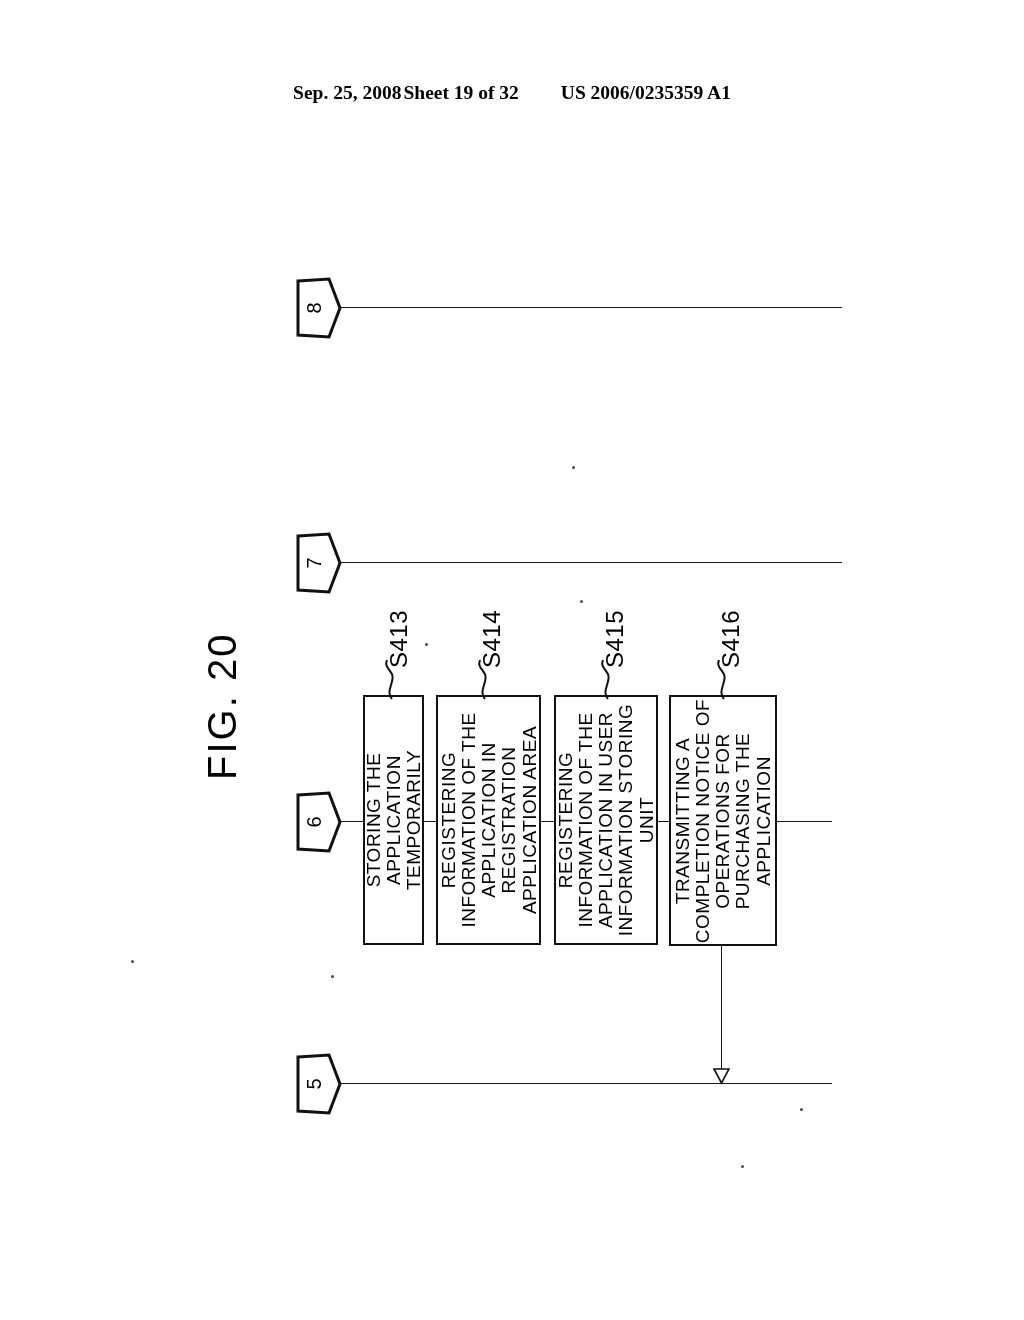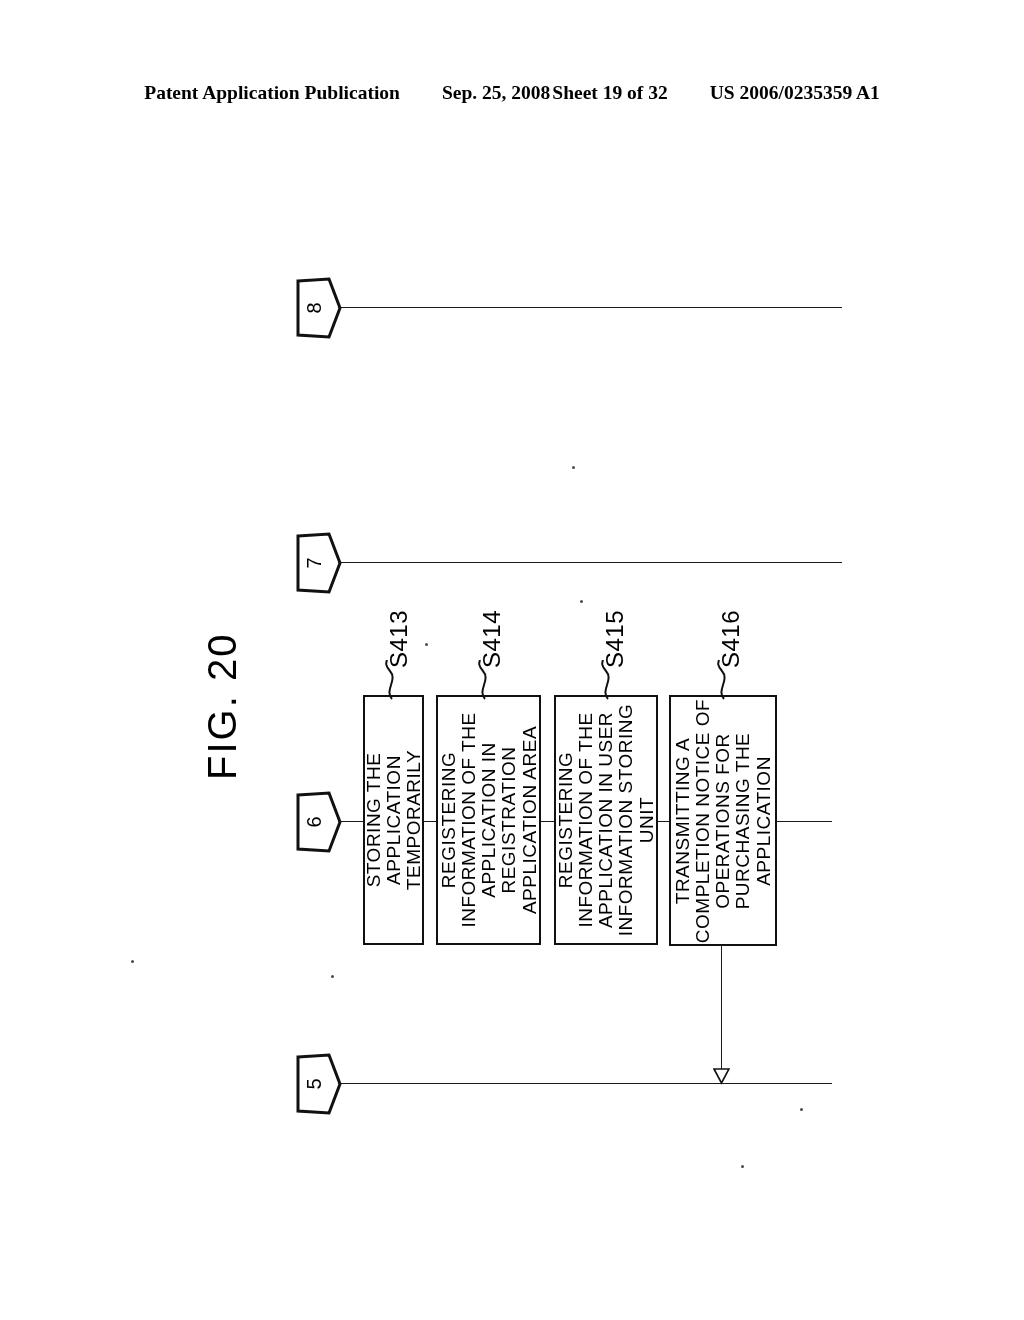--- a/index.html
+++ b/index.html
@@ -141,21 +141,20 @@
     width: 3px;
     height: 3px;
     background: #4a4a4a;
     border-radius: 50%;
   }
 </style>
 </head>
 <body>
 
 <div class="pub-header">
-  <span class="hdr-pub">Patent Application Publication</span>
   <span class="hdr-date">Sep. 25, 2008</span>
   <span class="hdr-sheet">Sheet 19 of 32</span>
   <span class="hdr-number">US 2006/0235359 A1</span>
 </div>
 
 <div class="figure">
 
   <div class="fig-title">FIG. 20</div>
 
   <div class="tag" style="left:296px; top:277px;">

